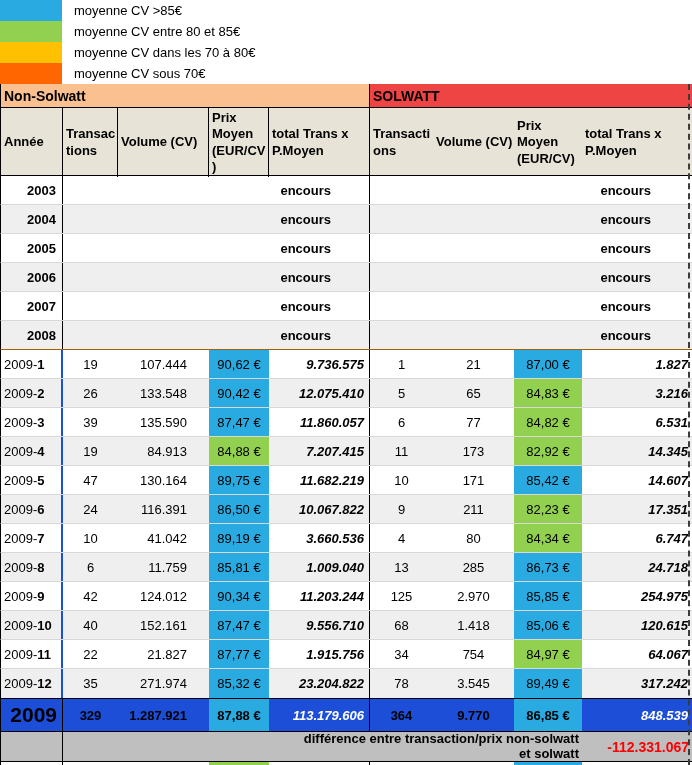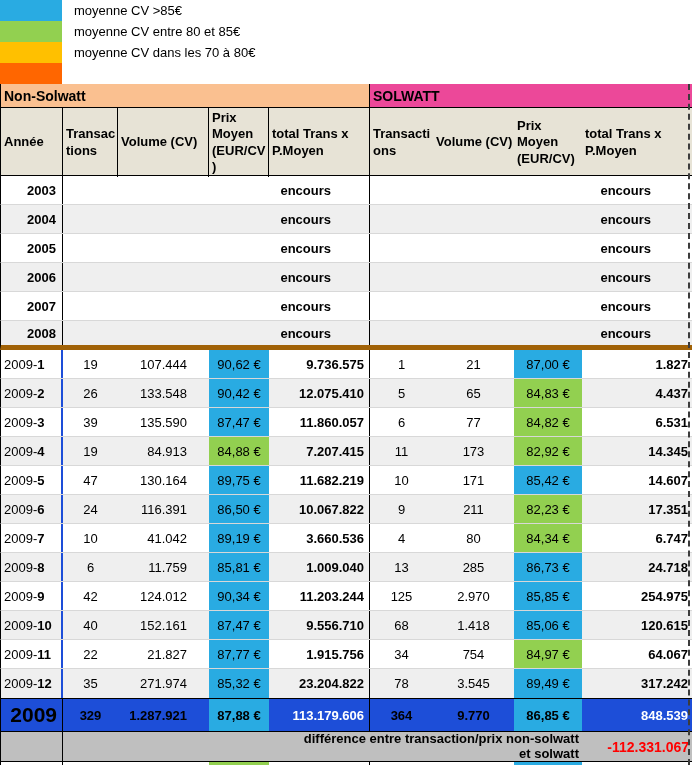--- a/index.html
+++ b/index.html
@@ -15,39 +15,39 @@
   .legend-row{display:flex;height:21px;}
   .swatch{width:62px;height:21px;flex:0 0 62px;}
   .legend-label{display:flex;align-items:center;padding-left:12px;font-size:13px;}
   
   .g{display:grid;grid-template-columns:62px 55px 91px 60px 100px 64px 81px 68px 111px;box-sizing:border-box;}
   .tbl{border-left:1px solid #000;}
   
   .strip{height:24px;border-bottom:1px solid #000;}
   .strip .sec{display:flex;align-items:center;font-weight:700;font-size:14px;padding-left:3px;}
   .sec-ns{grid-column:1 / span 5;background:#FAC090;}
-  .sec-sw{grid-column:6 / span 4;background:#ec4899;border-left:1px solid #000;}
+  .sec-sw{grid-column:6 / span 4;background:#ef4444;border-left:1px solid #000;}
   
   .chead{height:68px;background:#E7E3D6;border-bottom:1px solid #000;}
   .ch{display:flex;align-items:center;font-weight:700;font-size:13px;line-height:1.25;
       padding:2px 1px 2px 3px;overflow-wrap:anywhere;word-break:break-word;box-sizing:border-box;}
   .brk{border-right:1px solid #000;}
   .blk{border-left:1px solid #000;}
   
   .r29{height:29px;border-bottom:1px solid #D8D8D8;}
   .alt{background:#EFEFEF;}
-  .bbk{border-bottom:5px solid #a16207;}
+  .bbk{border-bottom:1px solid #a16207;}
   .nobb{border-bottom:none;}
   .c{display:flex;align-items:center;font-size:13px;box-sizing:border-box;}
   .cc{justify-content:center;}
   .b{font-weight:700;}
   .yr{justify-content:flex-end;font-weight:700;padding-right:6px;border-right:1px solid #000;}
   .ml{padding-left:3px;border-right:2px solid #1d4ed8;}
   .vol-ns{justify-content:flex-end;padding-right:22px;}
-  .tot{justify-content:flex-end;padding-right:5px;font-weight:700;}
+  .tot{justify-content:flex-end;padding-right:5px;font-weight:700;font-style:italic;}
   .enc-ns{grid-column:2 / span 4;justify-content:flex-end;padding-right:38px;font-weight:700;}
   .enc-sw{grid-column:6 / span 4;justify-content:flex-end;padding-right:42px;font-weight:700;border-left:1px solid #000;}
   [data-color="blue"]{background:#29ABE2;text-align:center;}
   [data-color="green"]{background:#92D050;}
   .sw-yellow{background:#FFC000;}
   .sw-orange{background:#FF6600;}
   .sw-blue{background:#29ABE2;}
   .sw-green{background:#92D050;}
   
   .rtotal{height:34px;background:#1d4ed8;border-top:1px solid #000;border-bottom:1px solid #000;}
@@ -78,20 +78,21 @@
     <div class="legend-row">
       <div class="swatch sw-green"></div>
       <div class="legend-label">moyenne CV entre 80 et 85€</div>
     </div>
     <div class="legend-row">
       <div class="swatch sw-yellow"></div>
       <div class="legend-label">moyenne CV dans les 70 à 80€</div>
     </div>
     <div class="legend-row">
       <div class="swatch sw-orange"></div>
+      <div class="legend-label">moyenne CV sous 70€</div>
     </div>
   </div>
 
   <div class="g strip tbl">
     <div class="sec sec-ns">Non-Solwatt</div>
     <div class="sec sec-sw">SOLWATT</div>
   </div>
 
   <div class="g chead tbl">
     <div class="ch brk">Année</div>
@@ -155,21 +156,21 @@
         <span>2009-</span>
         <b>2</b>
       </div>
     <div class="c cc">26</div>
     <div class="c vol-ns">133.548</div>
     <div class="c cc" data-color="blue">90,42 €</div>
     <div class="c tot">12.075.410</div>
     <div class="c cc blk">5</div>
     <div class="c cc">65</div>
     <div class="c cc" data-color="green">84,83 €</div>
-    <div class="c tot">4.437</div>
+    <div class="c tot">3.216</div>
   </div>
   <div class="g r29 tbl">
     <div class="c ml">
         <span>2009-</span>
         <b>3</b>
       </div>
     <div class="c cc">39</div>
     <div class="c vol-ns">135.590</div>
     <div class="c cc" data-color="blue">87,47 €</div>
     <div class="c tot">11.860.057</div>

